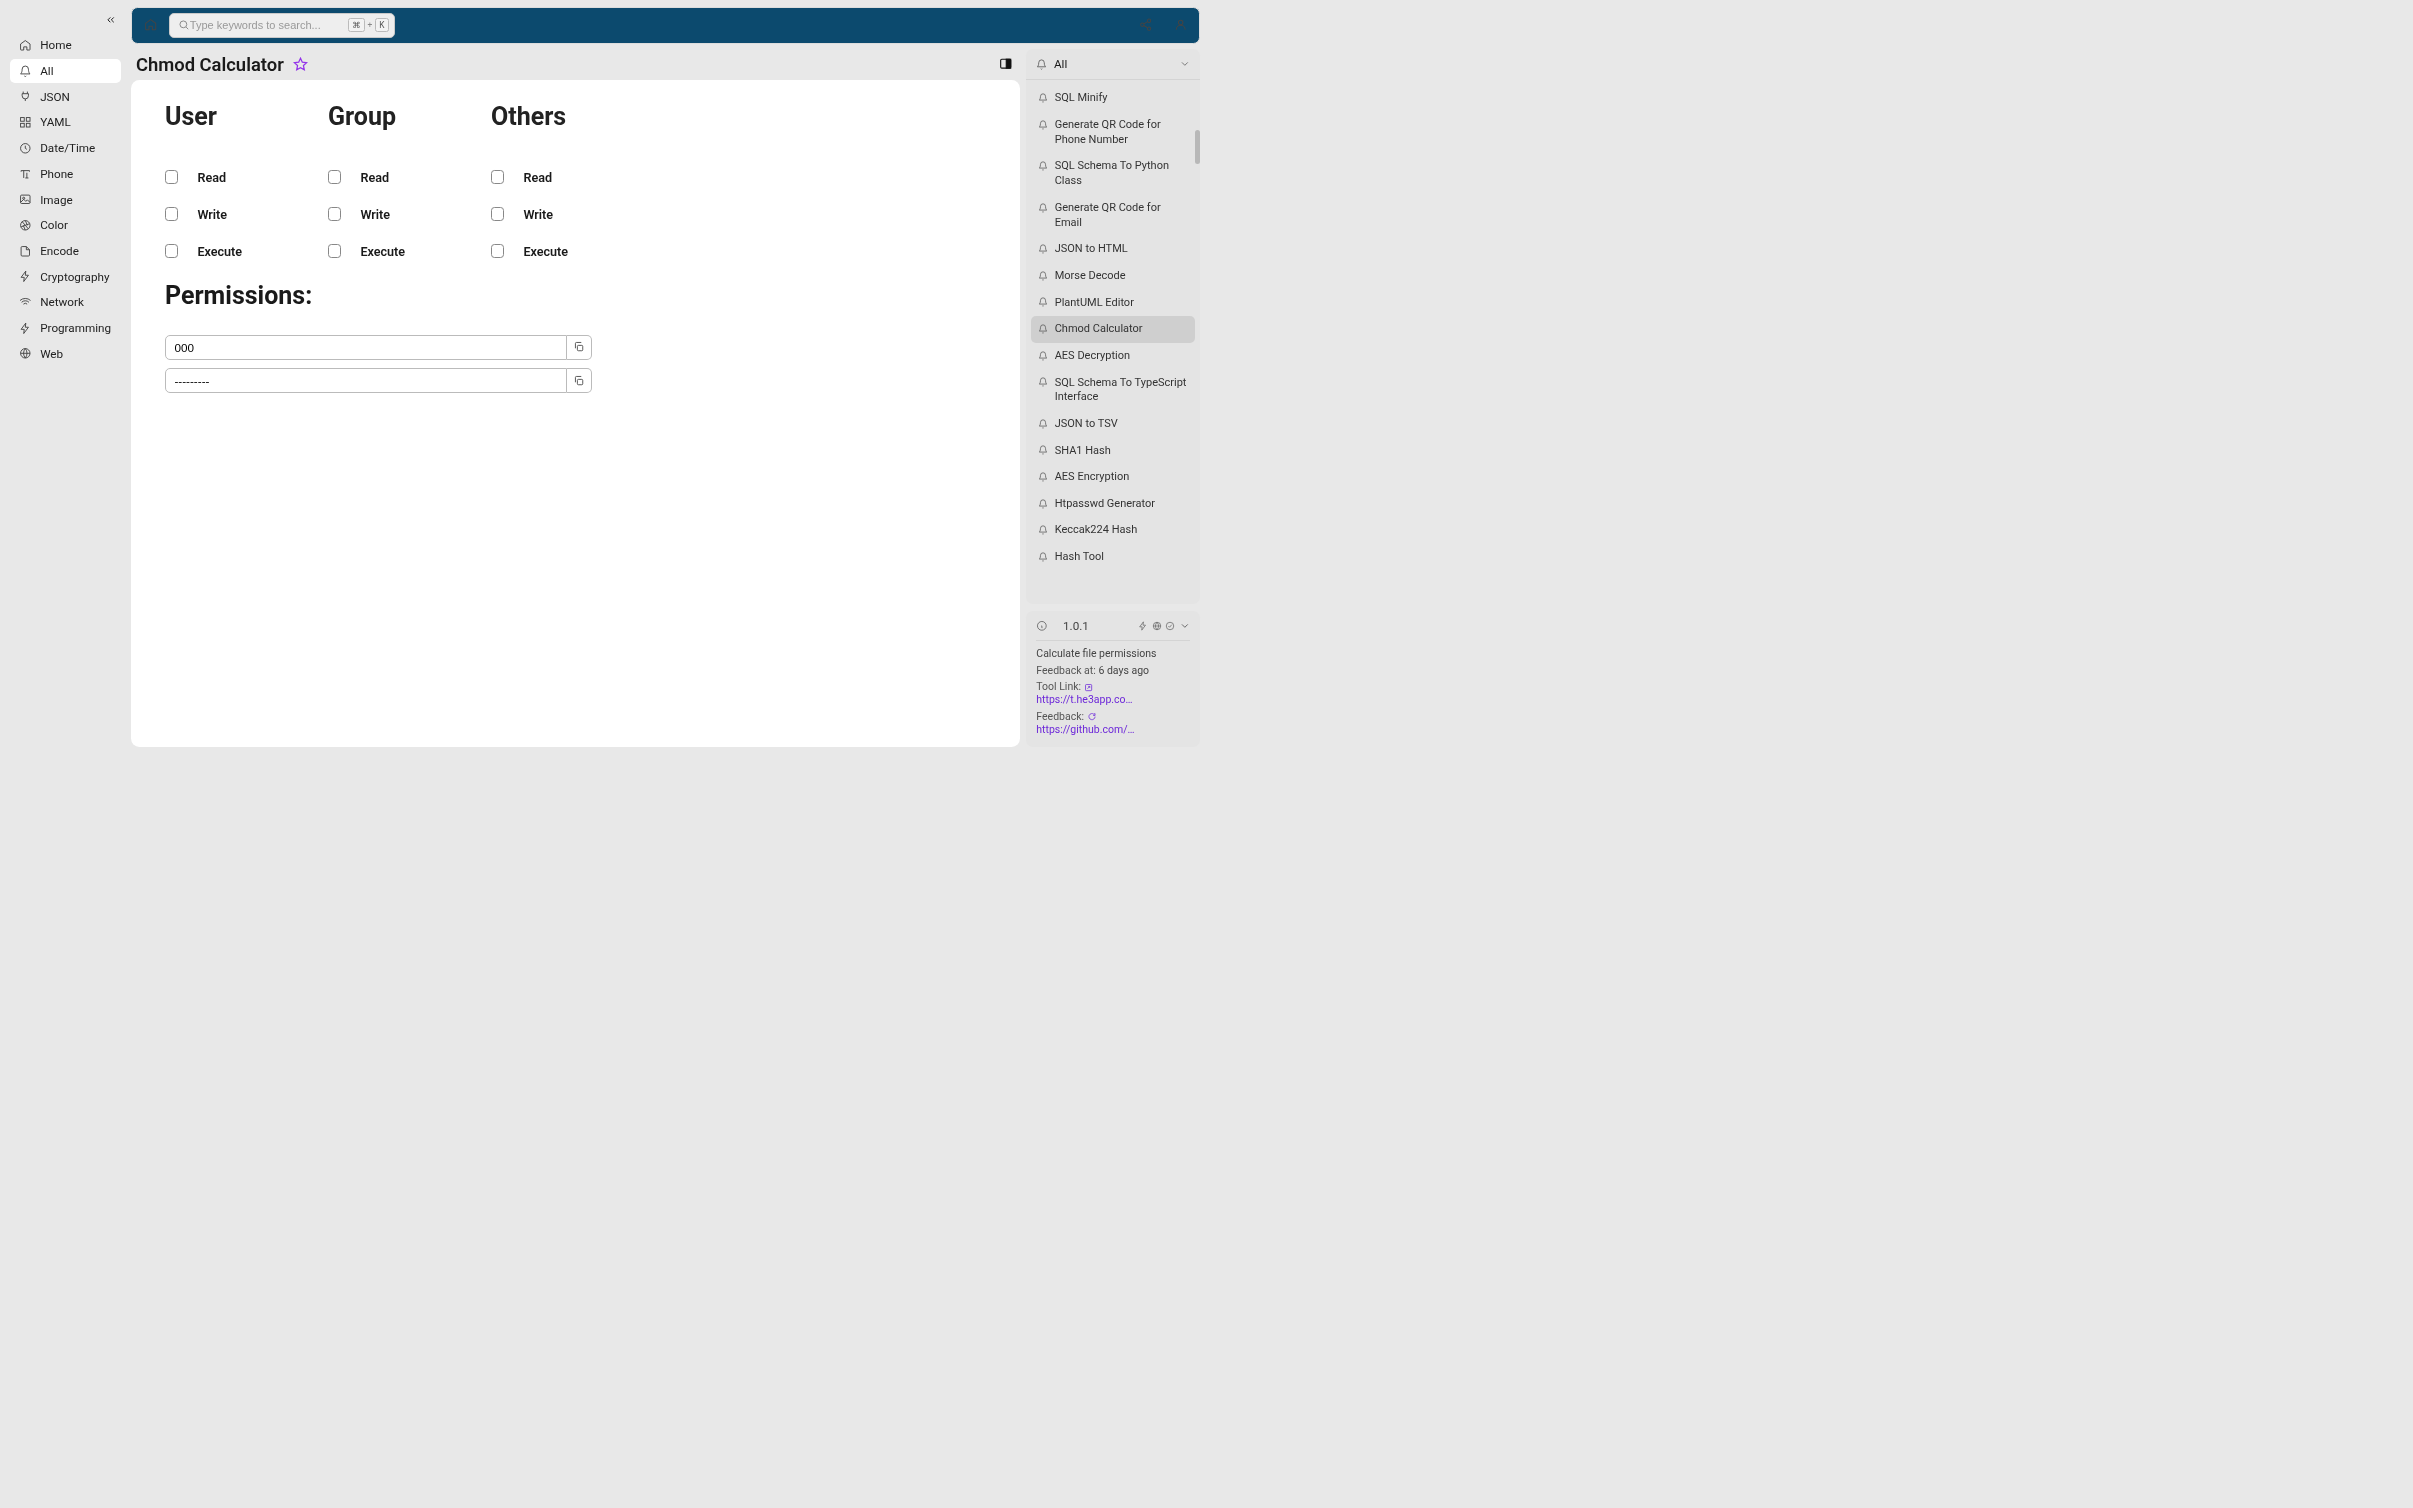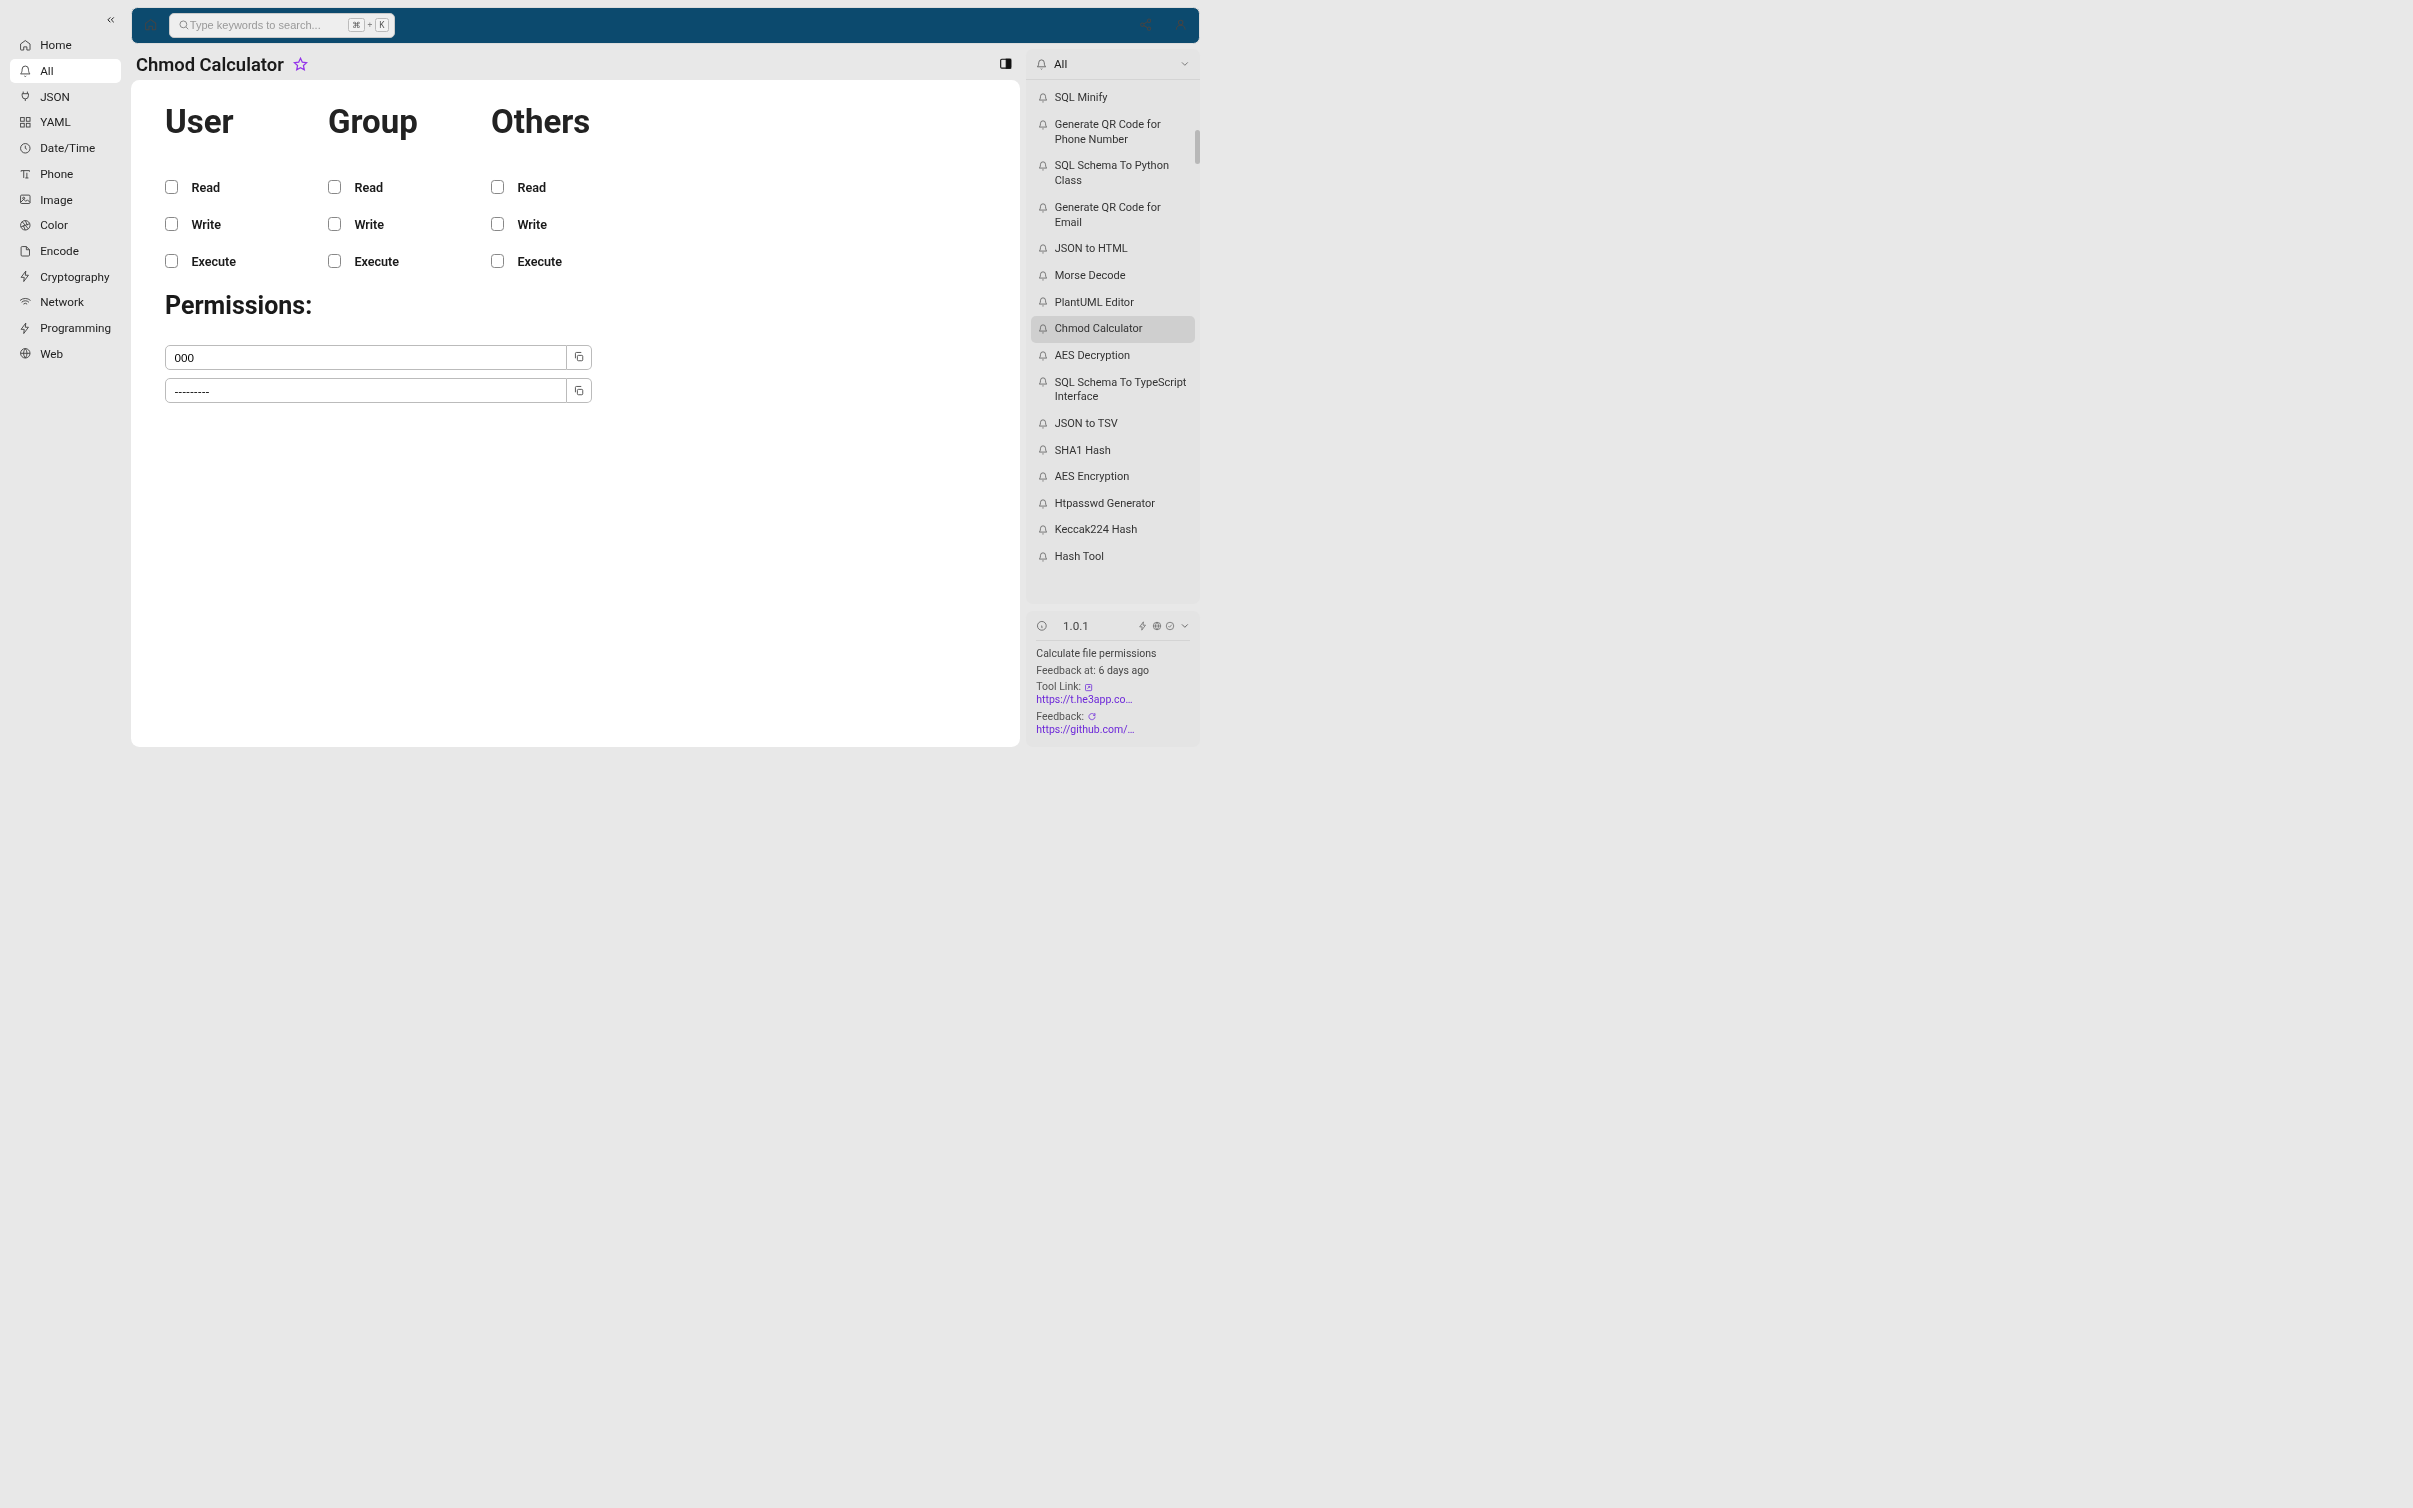--- a/index.html
+++ b/index.html
@@ -101,22 +101,22 @@
 .panel-toggle { width:17px; height:17px; cursor:pointer; display:flex; align-items:center; justify-content:center;}
 
 .tool-card {
   background:#fff;
   border-radius:8.4px;
   flex:1;
   padding: 22px 34px;
 }
 .columns { display:flex; gap:0; }
 .col { width: 163px; }
-.col h2 { font-size:33px; font-weight:700; margin-bottom:39px; color:#222;}
-.check-row { display:flex; align-items:center; gap:13px; margin-bottom:22px; }
+.col h2 { font-size:25px; font-weight:700; margin-bottom:39px; color:#222;}
+.check-row { display:flex; align-items:center; gap:19px; margin-bottom:22px; }
 .check-row:last-child { margin-bottom:0; }
 .checkbox {
   width:13.4px; height:13.4px; border:1.3px solid #888; border-radius:3.4px; cursor:pointer; background:#fff;
 }
 .check-label { font-weight:600; font-size:12.6px; }
 .permissions-title { font-size:25px; font-weight:700; margin-top:22px; margin-bottom:25px; }
 .perm-row { display:flex; width:427px; margin-bottom:8.4px; }
 .perm-input {
   flex:1; border:0.8px solid #bbb; border-radius:5px 0 0 5px; height:25px;
   padding: 0 8.4px; font-size:11.7px; outline:none; background:#fff;

